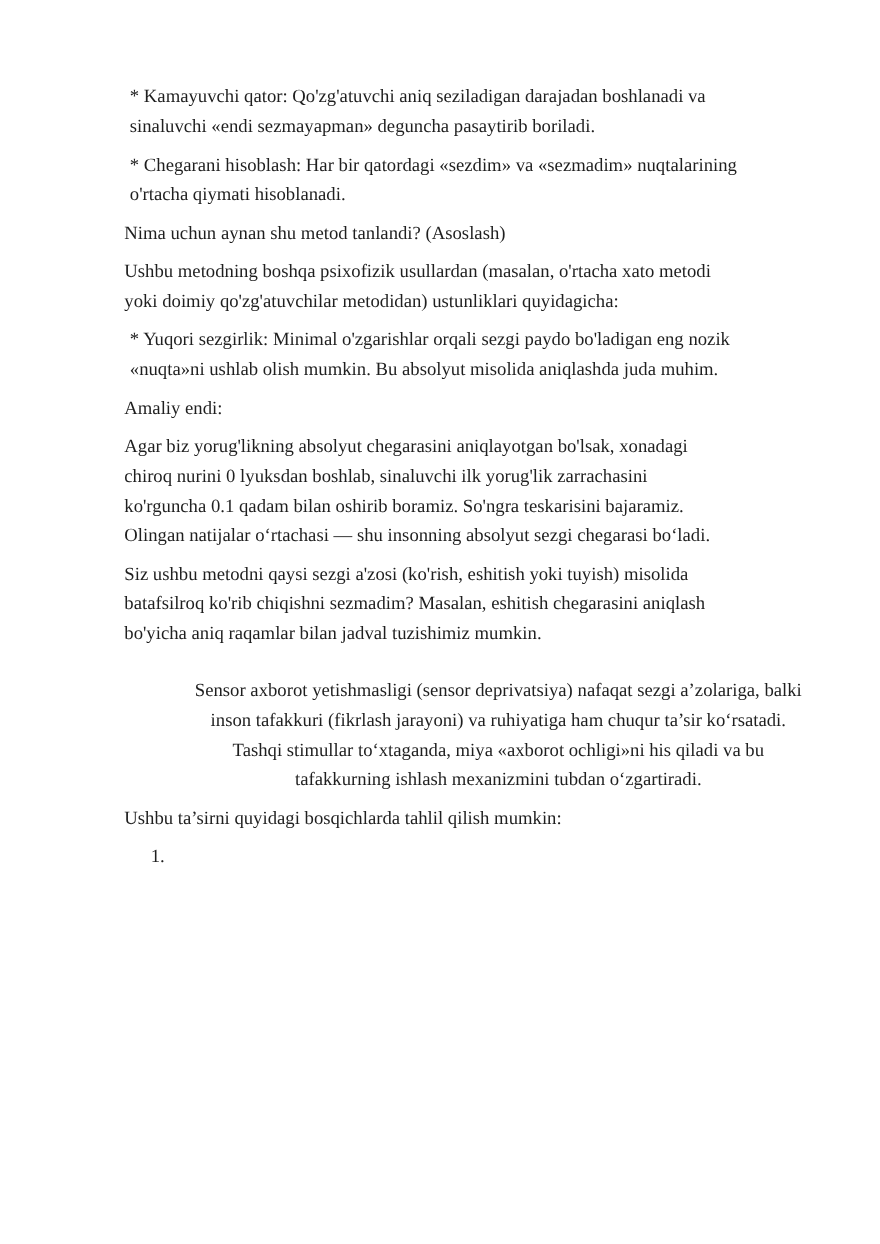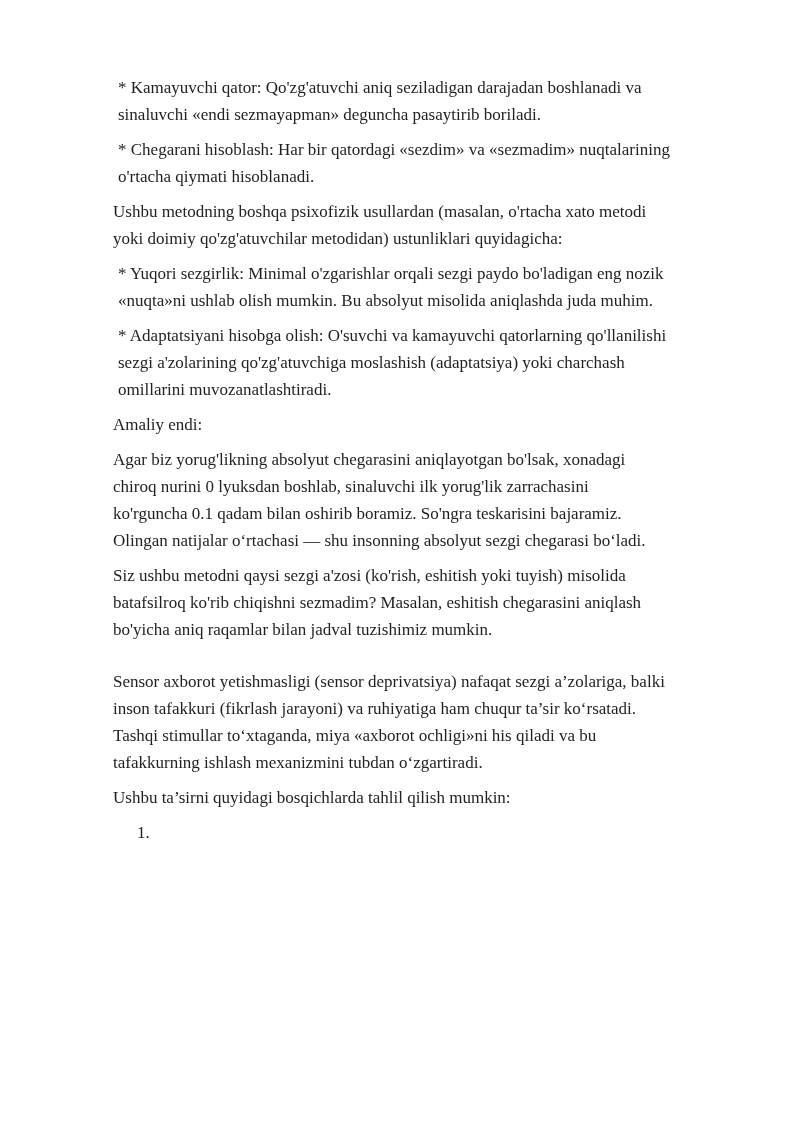--- a/index.html
+++ b/index.html
@@ -24,20 +24,21 @@
   .para {
     white-space: pre-line;
     margin: 0 0 8px 0;
     max-width: 682px;
   }
   .bullet {
     padding-left: 5px; 
   }
   .section-gap {
     margin-top: 25px; 
+    text-align: center;
   }
   .list-row {
     position: relative;
     padding-left: 51px;
     margin: 5px 0 12px 0;
     max-width: 630px;
   }
   .list-marker {
     position: absolute;
     left: 24px;
@@ -48,30 +49,28 @@
 <body>
 
 <div class="doc">
 
   <div class="para bullet">* Kamayuvchi qator: Qo'zg'atuvchi aniq seziladigan darajadan boshlanadi va
 sinaluvchi «endi sezmayapman» deguncha pasaytirib boriladi.</div>
 
   <div class="para bullet">* Chegarani hisoblash: Har bir qatordagi «sezdim» va «sezmadim» nuqtalarining
 o'rtacha qiymati hisoblanadi.</div>
 
+  <div class="para">Nima uchun aynan shu metod tanlandi? (Asoslash)</div>
 
   <div class="para">Ushbu metodning boshqa psixofizik usullardan (masalan, o'rtacha xato metodi
 yoki doimiy qo'zg'atuvchilar metodidan) ustunliklari quyidagicha:</div>
 
   <div class="para bullet">* Yuqori sezgirlik: Minimal o'zgarishlar orqali sezgi paydo bo'ladigan eng nozik
 «nuqta»ni ushlab olish mumkin. Bu absolyut misolida aniqlashda juda muhim.</div>
 
-  <div class="para bullet">* Adaptatsiyani hisobga olish: O'suvchi va kamayuvchi qatorlarning qo'llanilishi
-sezgi a'zolarining qo'zg'atuvchiga moslashish (adaptatsiya) yoki charchash
-omillarini muvozanatlashtiradi.</div>
 
 
   <div class="para">Amaliy endi:</div>
 
   <div class="para">Agar biz yorug'likning absolyut chegarasini aniqlayotgan bo'lsak, xonadagi
 chiroq nurini 0 lyuksdan boshlab, sinaluvchi ilk yorug'lik zarrachasini
 ko'rguncha 0.1 qadam bilan oshirib boramiz. So'ngra teskarisini bajaramiz.
 Olingan natijalar o‘rtachasi — shu insonning absolyut sezgi chegarasi bo‘ladi.</div>
 
   <div class="para">Siz ushbu metodni qaysi sezgi a'zosi (ko'rish, eshitish yoki tuyish) misolida

